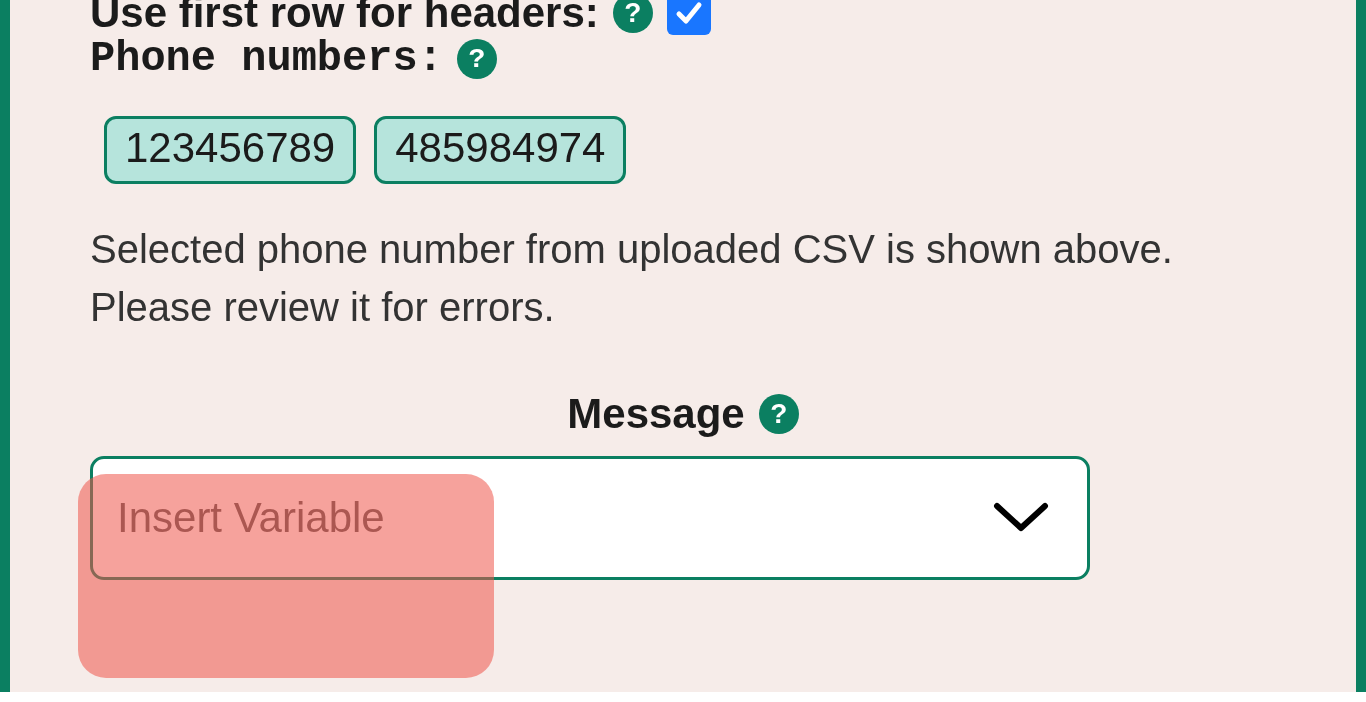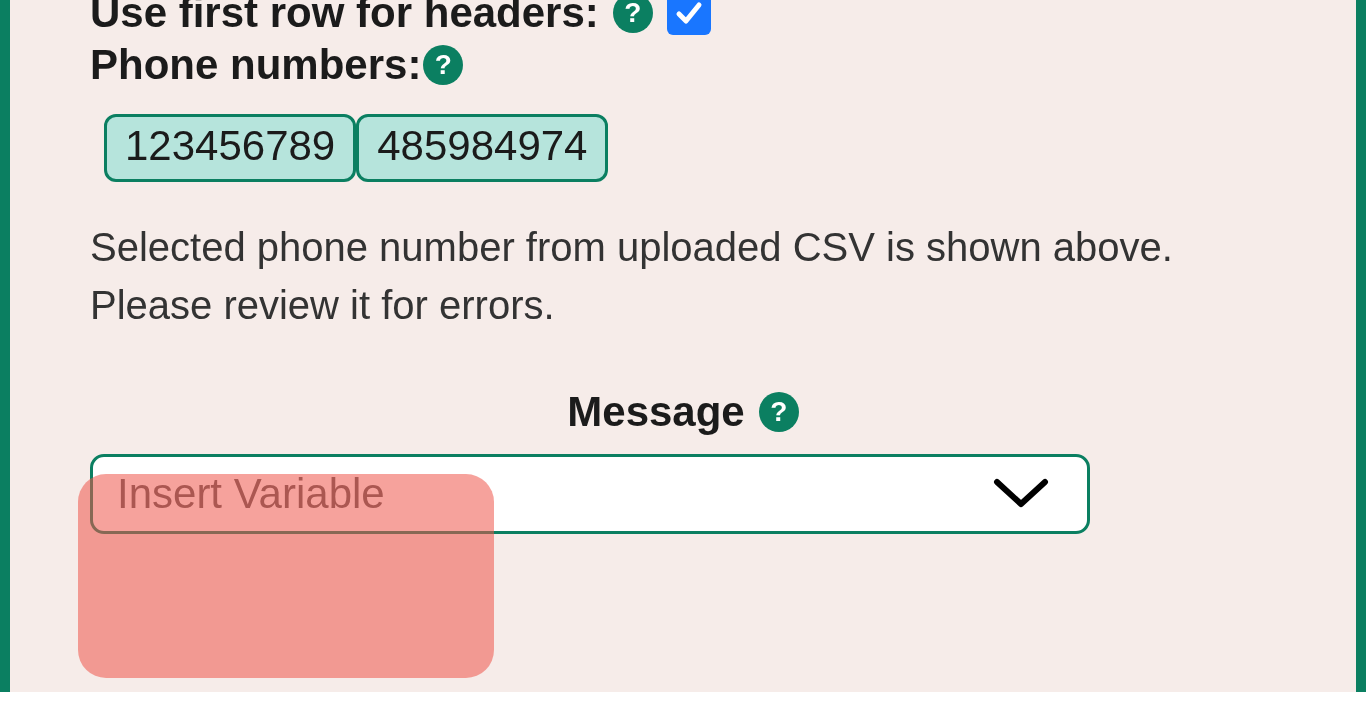--- a/index.html
+++ b/index.html
@@ -67,28 +67,30 @@
     stroke-width: 5;
     fill: none;
     stroke-linecap: round;
     stroke-linejoin: round;
   }
 
   
   .row-phone-label {
     display: flex;
     align-items: center;
-    gap: 2px;
-    margin-top: 6px;
+    gap: 14px;
+    margin-top: 0;
+    font-family: Liberation Mono, monospace;
   }
 
   
   .chips {
     display: flex;
-    margin-top: 26px;
+    gap: 18px;
+    margin-top: 34px;
     margin-left: 14px;
   }
   .chip {
     background: #b6e4dc;
     border: 3px solid #0b7f61;
     border-radius: 12px;
     padding: 8px 18px 12px 18px;
     font-size: 42px;
     color: #1b1b1b;
     line-height: 1;
@@ -130,21 +132,21 @@
     justify-content: center;
     font-size: 28px;
     font-weight: 700;
     flex-shrink: 0;
   }
 
   
   .dropdown {
     margin-top: 18px;
     width: 1000px;
-    height: 80px;
+    height: 124px;
     background: #ffffff;
     border: 3px solid #0b7f61;
     border-radius: 14px;
     display: flex;
     align-items: center;
     justify-content: space-between;
     padding: 0 34px 0 24px;
     box-sizing: border-box;
   }
   .dropdown-text {

